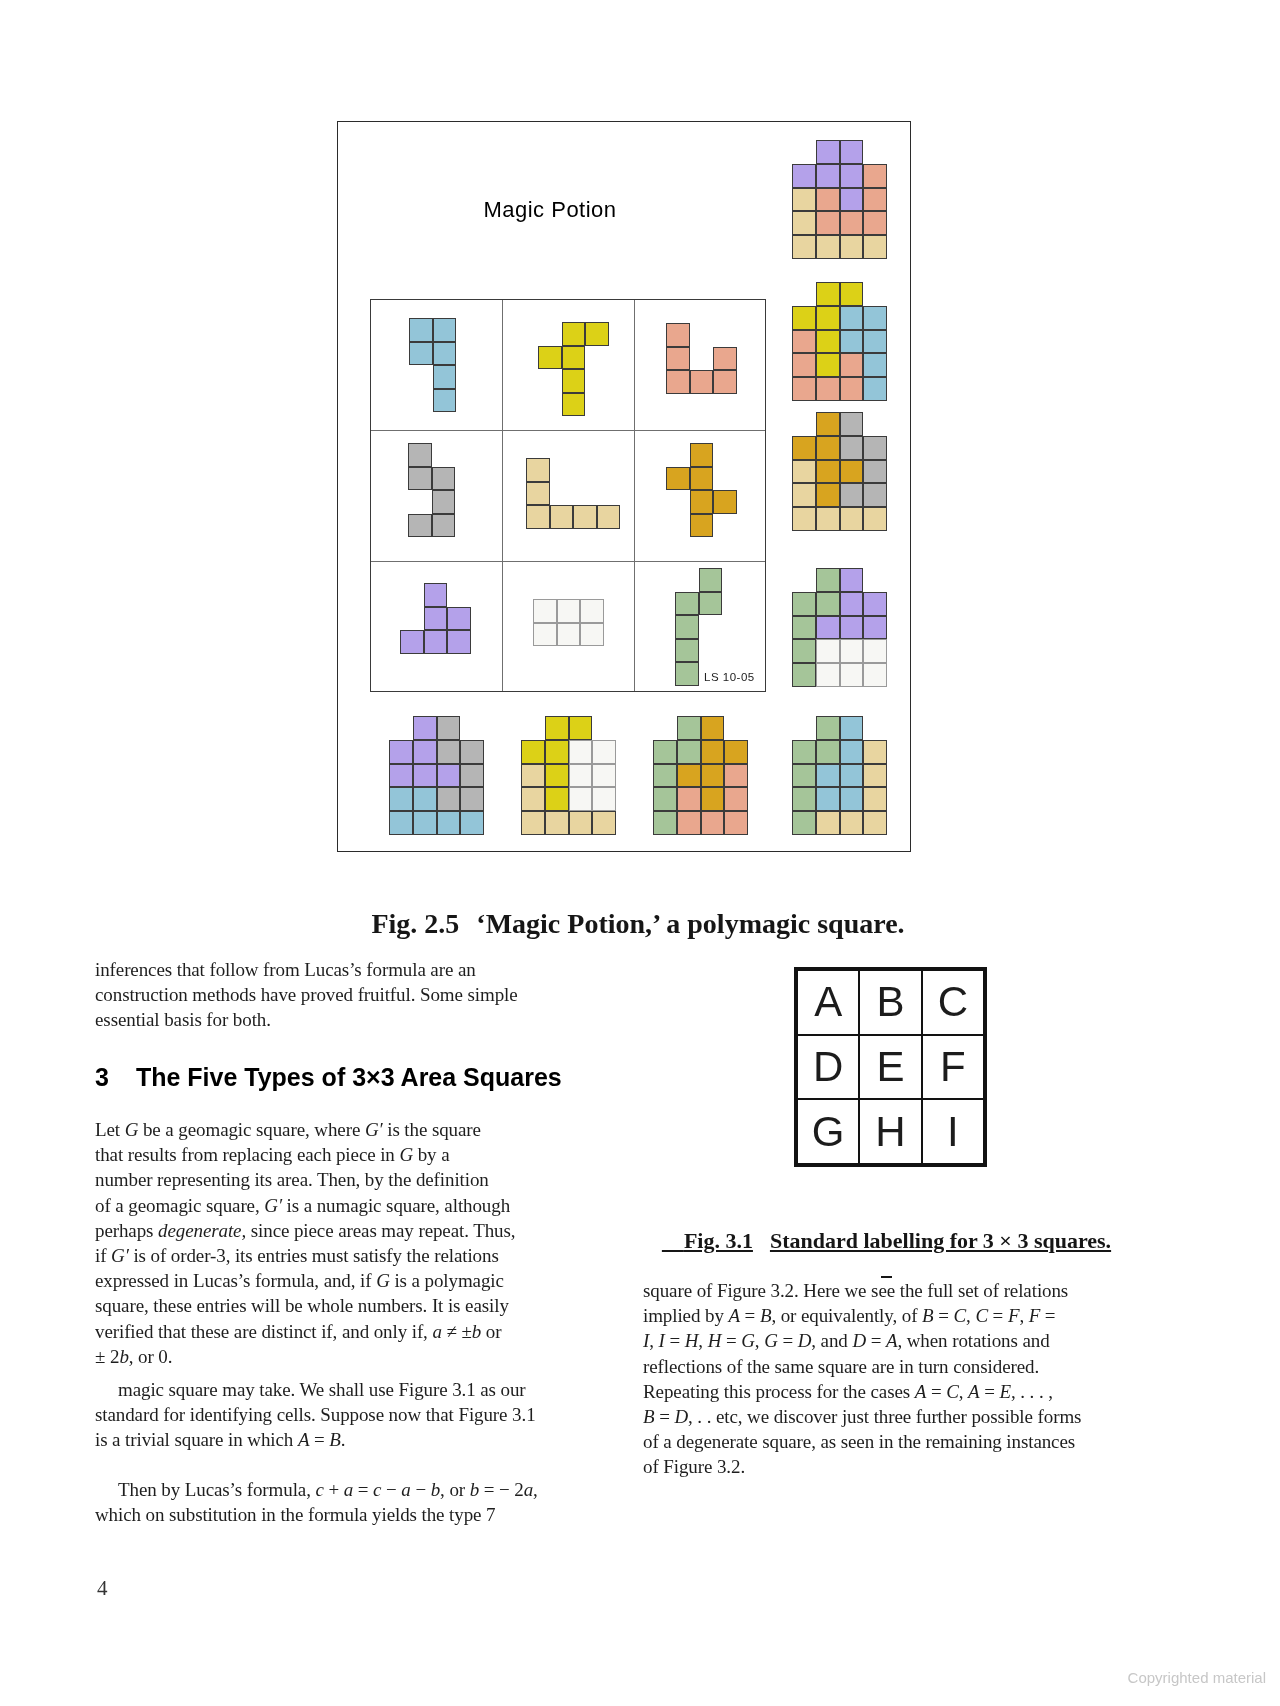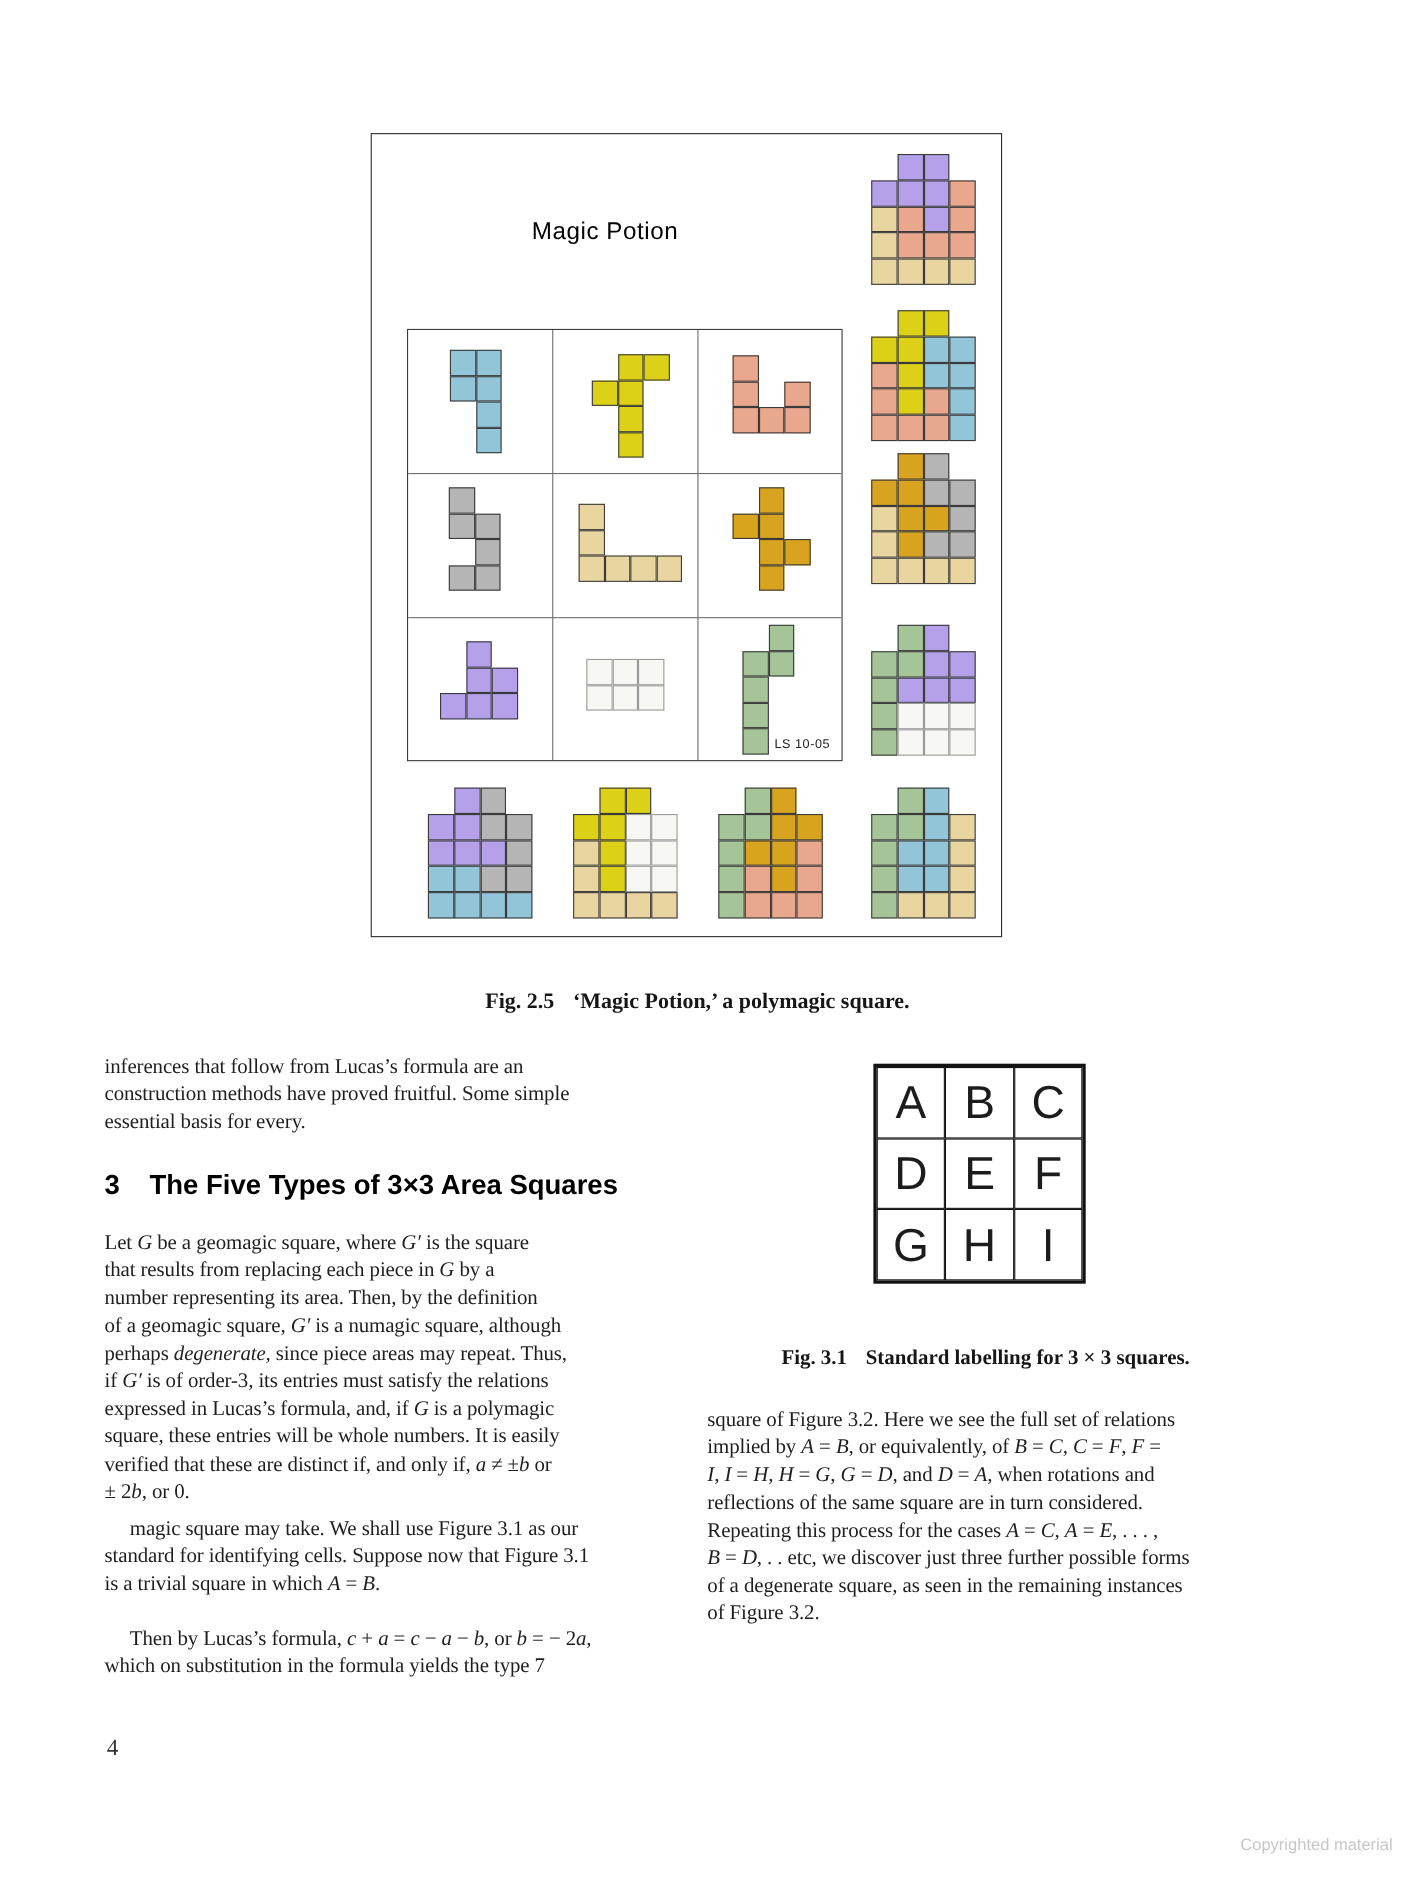--- a/index.html
+++ b/index.html
@@ -8,21 +8,21 @@
   .abs{position:absolute;}
   
   #fig25-box{border:1.5px solid #2b2b2b;}
   #fig25-title{font-family:"Liberation Sans",sans-serif;font-size:22px;line-height:22px;
                letter-spacing:.5px;color:#000;text-align:center;}
   #main-grid{border:1.5px solid #3a3a3a;box-sizing:border-box;}
   .gridline{position:absolute;background:#6f6f6f;}
   .shape{position:absolute;}
   .cell{position:absolute;box-sizing:border-box;border:1px solid #3b3b3b;}
   #ls-tag{font-family:"Liberation Sans",sans-serif;font-size:11.5px;letter-spacing:.5px;color:#222;}
-  .caption{font-weight:bold;font-size:20px;color:#161616;text-align:center;white-space:pre;}
+  .caption{font-weight:bold;font-size:28px;color:#161616;text-align:center;white-space:pre;}
   .caption .cap-label{margin-right:17px;}
   
   .para{white-space:pre;}
   .line{height:25.2px;line-height:25.2px;font-size:19px;letter-spacing:-0.1px;}
   .para[data-indent-first="true"] .line:first-child{text-indent:23px;}
   #section-heading{font-family:"Liberation Sans",sans-serif;font-weight:bold;
                    font-size:25px;color:#000;display:flex;gap:27px;}
   
   #fig31-grid{display:grid;grid-template-columns:repeat(3,1fr);grid-template-rows:repeat(3,1fr);
               border:3px solid #121212;box-sizing:border-box;background:#fff;}
@@ -281,21 +281,21 @@
       <div class="cell" style="left: 0px; top: 95px; width: 23.75px; height: 23.75px; background: rgb(165, 197, 153); border-color: rgb(59, 59, 59);"></div>
       <div class="cell" style="left: 23.75px; top: 95px; width: 23.75px; height: 23.75px; background: rgb(232, 213, 160); border-color: rgb(59, 59, 59);"></div>
       <div class="cell" style="left: 47.5px; top: 95px; width: 23.75px; height: 23.75px; background: rgb(232, 213, 160); border-color: rgb(59, 59, 59);"></div>
       <div class="cell" style="left: 71.25px; top: 95px; width: 23.75px; height: 23.75px; background: rgb(232, 213, 160); border-color: rgb(59, 59, 59);"></div>
     </div>
 
   <div class="abs caption" style="left:337px;top:876px;width:574px;">
     <span class="cap-label">Fig. 2.5</span><span>‘Magic Potion,’ a polymagic square.</span>
   </div>
 
-  <div class="abs para" style="left:95px;top:957px;"><div class="line">inferences that follow from Lucas’s formula are an</div><div class="line">construction methods have proved fruitful. Some simple</div><div class="line">essential basis for every.</div></div>
+  <div class="abs para" style="left:95px;top:957px;"><div class="line">inferences that follow from Lucas’s formula are an</div><div class="line">construction methods have proved fruitful. Some simple</div><div class="line">essential basis for both.</div></div>
 
   <div id="section-heading" class="abs" style="left:95px;top:1063px;">
     <span>3</span>
     <span>The Five Types of 3×3 Area Squares</span>
   </div>
 
   <div class="abs para" style="left:95px;top:1117px;"><div class="line">Let <i>G</i> be a geomagic square, where <i>G′</i> is the square</div><div class="line">that results from replacing each piece in <i>G</i> by a</div><div class="line">number representing its area. Then, by the definition</div><div class="line">of a geomagic square, <i>G′</i> is a numagic square, although</div><div class="line">perhaps <i>degenerate,</i> since piece areas may repeat. Thus,</div><div class="line">if <i>G′</i> is of order-3, its entries must satisfy the relations</div><div class="line">expressed in Lucas’s formula, and, if <i>G</i> is a polymagic</div><div class="line">square, these entries will be whole numbers. It is easily</div><div class="line">verified that these are distinct if, and only if, <i>a</i> ≠ ±<i>b</i> or</div><div class="line">± 2<i>b</i>, or 0.</div></div>
 
   <div class="abs para" data-indent-first="true" style="left:95px;top:1377px;"><div class="line">magic square may take. We shall use Figure 3.1 as our</div><div class="line">standard for identifying cells. Suppose now that Figure 3.1</div><div class="line">is a trivial square in which <i>A</i> = <i>B</i>.</div></div>
 
@@ -306,21 +306,21 @@
     <div class="fig31-cell">B</div>
     <div class="fig31-cell">C</div>
     <div class="fig31-cell">D</div>
     <div class="fig31-cell">E</div>
     <div class="fig31-cell">F</div>
     <div class="fig31-cell">G</div>
     <div class="fig31-cell">H</div>
     <div class="fig31-cell">I</div>
   </div>
 
-  <div class="abs caption" style="left:643px;top:1202px;width:487px;font-size:19px;">
+  <div class="abs caption" style="left:643px;top:1202px;width:487px;font-size:22px;text-decoration:underline;">
     <span class="cap-label">Fig. 3.1</span><span>Standard labelling for 3 × 3 squares.</span>
   </div>
 
   <div class="abs para" style="left:643px;top:1278px;"><div class="line">square of Figure 3.2. Here we see the full set of relations</div><div class="line">implied by <i>A</i> = <i>B</i>, or equivalently, of <i>B</i> = <i>C</i>, <i>C</i> = <i>F</i>, <i>F</i> =</div><div class="line"><i>I</i>, <i>I</i> = <i>H</i>, <i>H</i> = <i>G</i>, <i>G</i> = <i>D</i>, and <i>D</i> = <i>A</i>, when rotations and</div><div class="line">reflections of the same square are in turn considered.</div><div class="line">Repeating this process for the cases <i>A</i> = <i>C</i>, <i>A</i> = <i>E</i>, . . . ,</div><div class="line"><i>B</i> = <i>D</i>, . . etc, we discover just three further possible forms</div><div class="line">of a degenerate square, as seen in the remaining instances</div><div class="line">of Figure 3.2.</div></div>
 
   <div class="abs para" data-indent-first="true" style="left:643px;top:1478px;"></div>
 
   <div id="page-number" class="abs" style="left:97px;top:1576px;">4</div>
 
   <div id="watermark" class="abs" style="left:966px;top:1669px;width:300px;">Copyrighted material</div>

